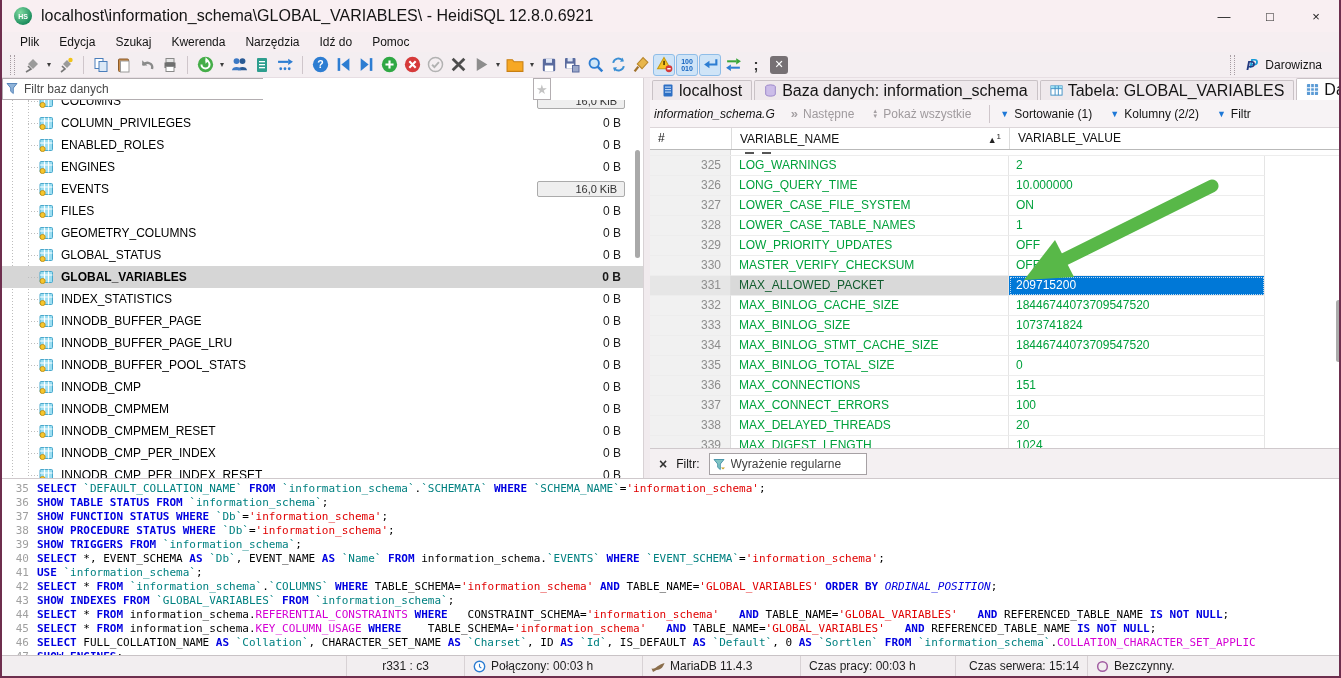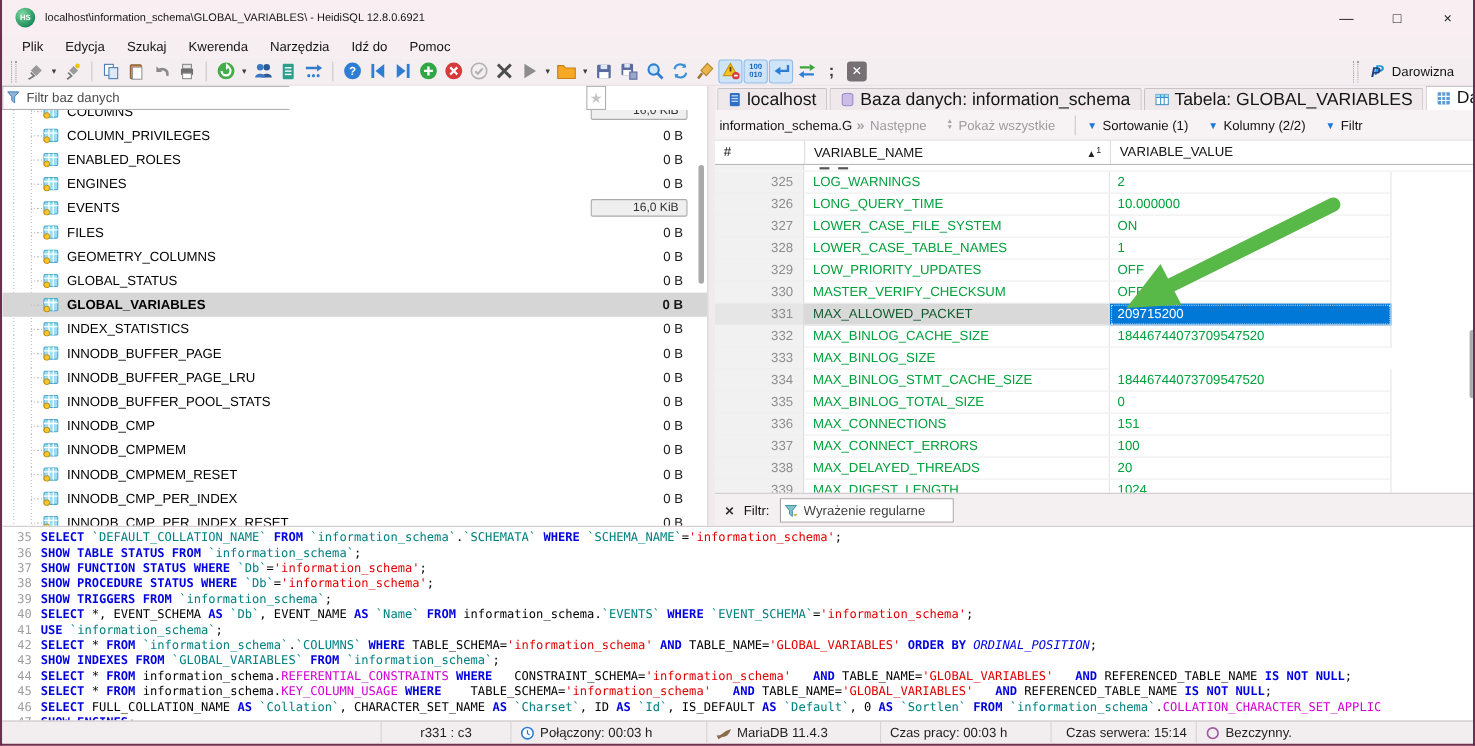--- a/index.html
+++ b/index.html
@@ -7,21 +7,21 @@
   body { font-family:"Liberation Sans", sans-serif; }
   .window { position:relative; width:1341px; height:678px; background:#fff;
     border-left:2px solid #6e2e4e; border-right:2px solid #6e2e4e; border-bottom:2px solid #6e2e4e;
     overflow:hidden; }
 
   
   .titlebar { position:absolute; left:0; top:0; width:100%; height:32px; background:#f9eff2;
     display:flex; align-items:center; padding-left:12px; gap:9px; }
   .app-icon { width:18px; height:18px; border-radius:50%; background:radial-gradient(circle at 35% 30%, #7ed9a0, #1f8f5f 70%, #126644);
     color:#fff; font-size:7px; font-weight:bold; display:flex; align-items:center; justify-content:center; }
-  .title-text { font-size:10px; color:#141414; }
+  .title-text { font-size:16px; color:#141414; }
   .win-controls { margin-left:auto; display:flex; height:32px; }
   .win-btn { width:46px; height:32px; display:flex; align-items:center; justify-content:center;
     font-size:13px; color:#1a1a1a; }
 
   
   .menubar { position:absolute; left:0; top:32px; width:100%; height:20px; background:#f6eef1;
     display:flex; align-items:center; padding-left:8px; }
   .menu-item { padding:0 10px; font-size:12px; color:#141414; }
 
   
@@ -74,21 +74,21 @@
   .tabs { position:absolute; left:648px; top:78px; width:693px; height:22px; background:#f4eef1;
     display:flex; align-items:flex-end; padding-left:2px; }
   .tab { height:20px; display:flex; align-items:center; gap:5px; padding:0 9px; font-size:16px; color:#141414;
     background:#efe9ec; border:1px solid #c9c2c6; border-bottom:none; margin-right:2px; border-radius:2px 2px 0 0; white-space:nowrap; }
   .tab.active { height:22px; background:#fff; }
   .tab-new { border:none; background:transparent; padding:0 5px; height:22px; display:flex; align-items:center; }
 
   
   .data-toolbar { position:absolute; left:648px; top:100px; width:693px; height:28px; background:#f7f3f5;
     border-bottom:1px solid #dcd6d9; display:flex; align-items:center; font-size:12px; padding-left:4px; }
-  .dt-ref { color:#141414; margin-right:4px; }
+  .dt-ref { color:#141414; margin-right:16px;font-style:italic; }
   .dt-btn { display:flex; align-items:center; gap:5px; margin-right:18px; }
   .dt-btn .lbl { color:#141414; }
   .dt-btn.disabled .lbl { color:#9f9a9d; }
   .chev { color:#a5a0a3; font-weight:bold; font-size:13px; }
   .updown { display:flex; flex-direction:column; line-height:5px; font-size:6px; color:#a5a0a3; }
   .btri { color:#1e78d7; font-size:9px; }
   .dtsep { width:1px; height:18px; background:#cfc6cb; margin:0 10px 0 0; }
 
   
   .grid { position:absolute; left:648px; top:128px; width:693px; height:320px; background:#fff; }
@@ -697,20 +697,21 @@
             <div class="gc val">209715200</div>
           </div>
           <div class="grow">
             <div class="gc num">332</div>
             <div class="gc name">MAX_BINLOG_CACHE_SIZE</div>
             <div class="gc val">18446744073709547520</div>
           </div>
           <div class="grow">
             <div class="gc num">333</div>
             <div class="gc name">MAX_BINLOG_SIZE</div>
+            <div class="gc val">1073741824</div>
           </div>
           <div class="grow">
             <div class="gc num">334</div>
             <div class="gc name">MAX_BINLOG_STMT_CACHE_SIZE</div>
             <div class="gc val">18446744073709547520</div>
           </div>
           <div class="grow">
             <div class="gc num">335</div>
             <div class="gc name">MAX_BINLOG_TOTAL_SIZE</div>
             <div class="gc val">0</div>

